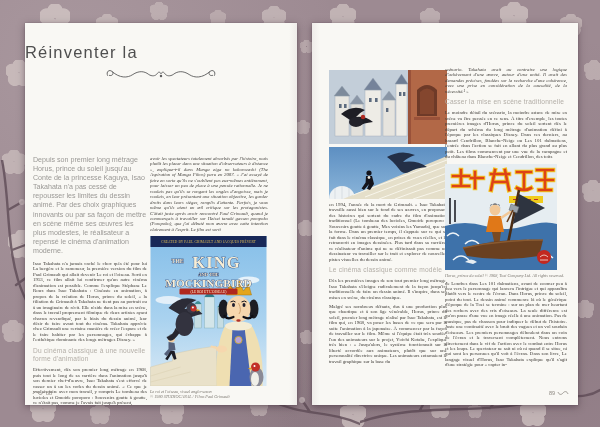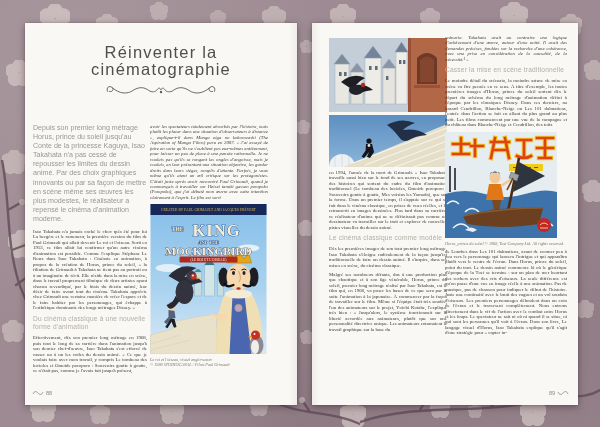--- a/index.html
+++ b/index.html
@@ -19,26 +19,26 @@
   .page{
     position:absolute;top:23px;height:382px;background:#f9f8f4;
     box-shadow:0 2px 7px rgba(55,35,50,.5), 0 0 1px rgba(55,35,50,.4);
   }
   .page.left{left:25px;width:272px;
     background:linear-gradient(to left, rgba(150,130,140,.10), rgba(150,130,140,0) 8px), #f9f8f4;}
   .page.right{left:312px;width:266px;
     background:linear-gradient(to right, rgba(150,130,140,.10), rgba(150,130,140,0) 8px), #f9f8f4;}
   
   .lp-title{
-    margin-top:21px;text-align:center;color:#4f4f4f;
+    margin-top:21px;color:#4f4f4f;
     font-family:"Liberation Sans",sans-serif;font-weight:300;
     font-size:16.5px;line-height:16.5px;letter-spacing:1.2px;
   }
   .flourish{display:block;margin:6px auto 0 auto;}
-  .col{position:absolute;overflow:hidden;}
+  .col{position:absolute;overflow:hidden;margin-top:32px;}
   .intro{
     font-family:"Liberation Sans",sans-serif;color:#9a9895;
     font-size:7.1px;line-height:9.1px;text-align:left;margin:0 0 5px 0;
   }
   .body-p{
     color:#3d3a36;font-size:4.9px;line-height:5.45px;text-align:justify;
     margin:0 0 4px 0;
   }
   .quote-p{
     color:#45423e;font-size:4.8px;line-height:5.45px;text-align:justify;
@@ -109,21 +109,20 @@
     </svg>
     <svg class="branch" width="90" height="46" style="left: 270px; top: 380px; opacity: 0.8;">
       <path d="M90 44 C60 30 30 36 0 20 M40 32 l-8 -12" stroke="#5f4c57" stroke-width="2.4" fill="none" stroke-linecap="round"></path>
       <circle cx="32" cy="20" r="3" fill="#cfc3c3" opacity=".8"></circle>
     </svg>
   </div>
 
 <div class="page left">
   <div class="lp-title">
     <div>Réinventer la</div>
-    <div>cinématographie</div>
   </div>
   <svg class="flourish" width="118" height="15" viewBox="0 0 120 16">
     <g fill="none" stroke="#616161" stroke-width="1" stroke-linecap="round">
       <path d="M3 9 C1 5 5 2 8 5 C10 7 8 10 5 9 M8 5 C16 12 24 12 30 8 C36 4 42 4 47 8 C50 10 54 10 56 7 C57 5 59 5 60 7"></path>
       <path d="M117 9 C119 5 115 2 112 5 C110 7 112 10 115 9 M112 5 C104 12 96 12 90 8 C84 4 78 4 73 8 C70 10 66 10 64 7 C63 5 61 5 60 7"></path>
       <circle cx="60" cy="9.6" r="1.3" fill="#616161" stroke="none"></circle>
     </g>
   </svg>
 
   <div class="col" style="left:8px;top:101px;width:114px;height:266px;">

